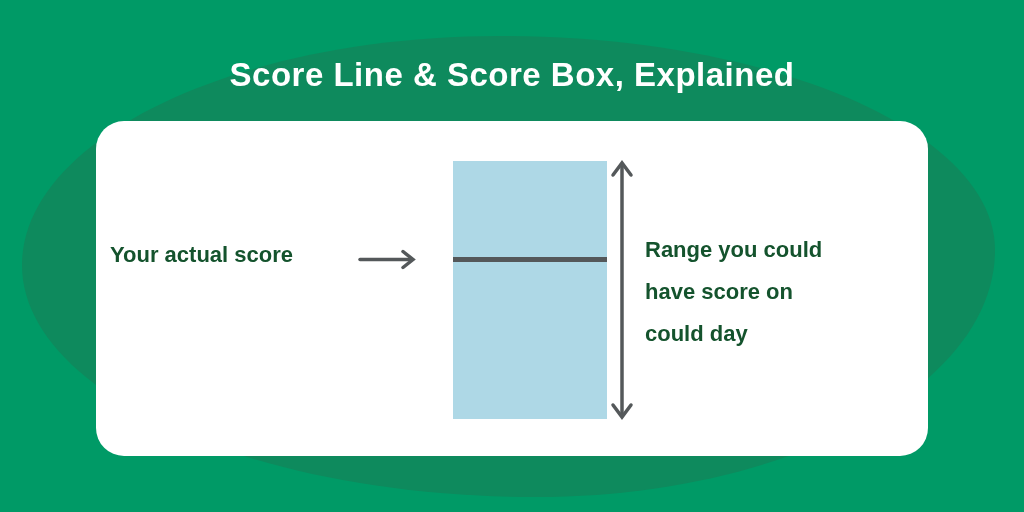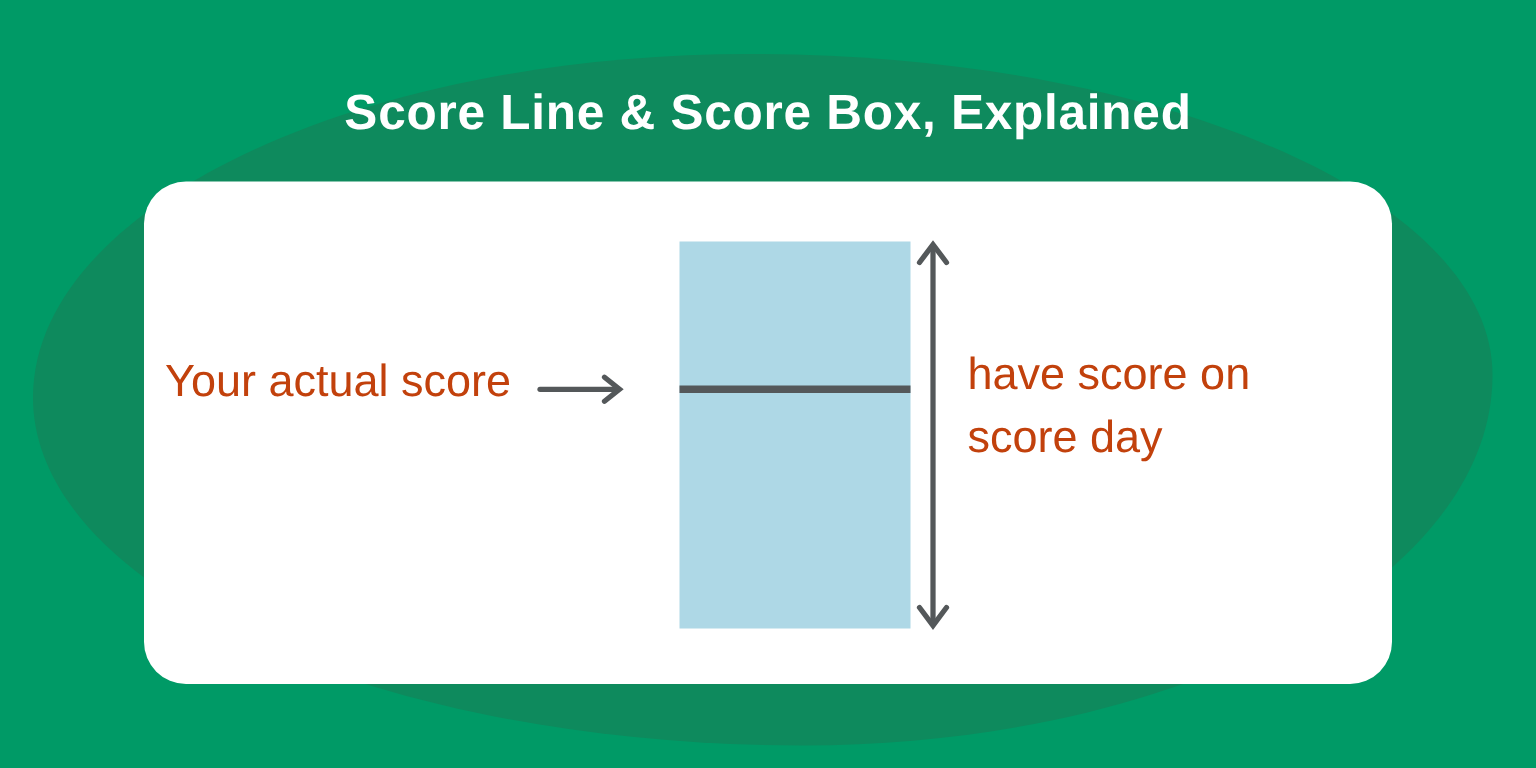--- a/index.html
+++ b/index.html
@@ -10,21 +10,21 @@
   .stage { position: relative; width: 1024px; height: 512px; }
   .stage svg.scene { position: absolute; left: 0; top: 0; }
   .title {
     position: absolute; left: 0; top: 56px; width: 1024px;
     text-align: center;
     font-size: 33px; font-weight: bold; color: #FFFFFF;
     letter-spacing: 0.5px;
   }
   .label {
     position: absolute;
-    font-size: 30px; font-weight: normal; color: #c2410c;
+    font-size: 22px; font-weight: bold; color: #14532d;
     line-height: 42px; white-space: nowrap;
   }
   .label-left  { left: 110px; top: 234px; }
   .label-right { left: 645px; top: 229px; }
 </style>
 </head>
 <body>
 
 <div class="stage">
 
@@ -53,17 +53,18 @@
       <polyline points="613,175 622,163 631,175"></polyline>
       <polyline points="613,405 622,417 631,405"></polyline>
     </g>
   </svg>
 
   <div class="title">Score Line &amp; Score Box, Explained</div>
 
   <div class="label label-left">Your actual score</div>
 
   <div class="label label-right">
+    <div>Range you could</div>
     <div>have score on</div>
-    <div>score day</div>
+    <div>could day</div>
   </div>
 
 </div>
 
 </body></html>

